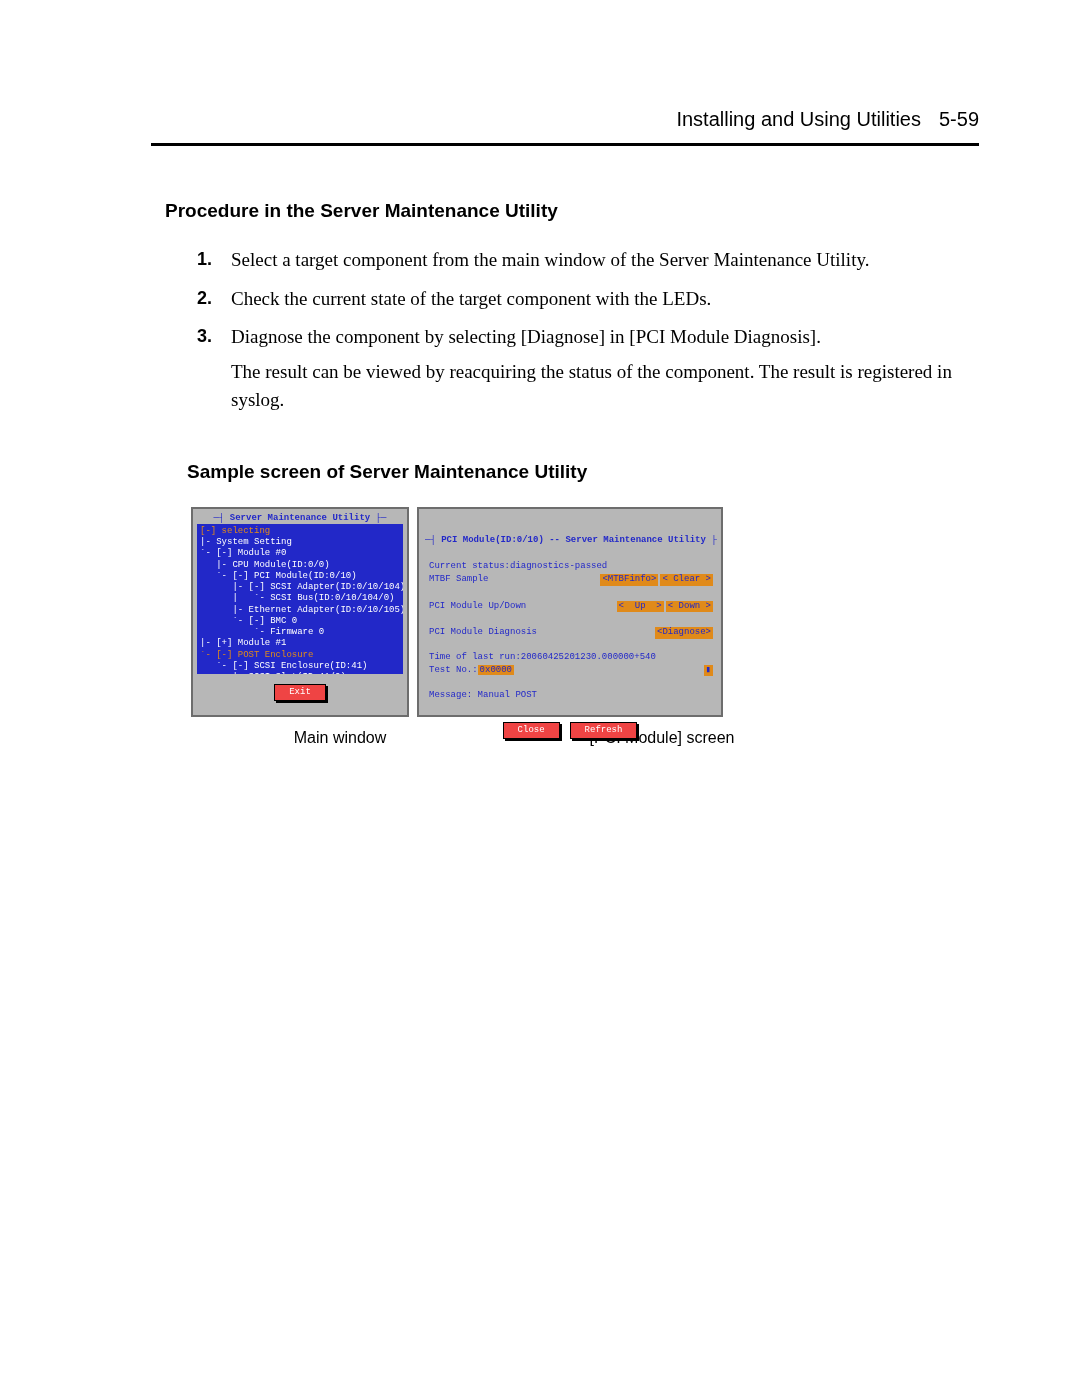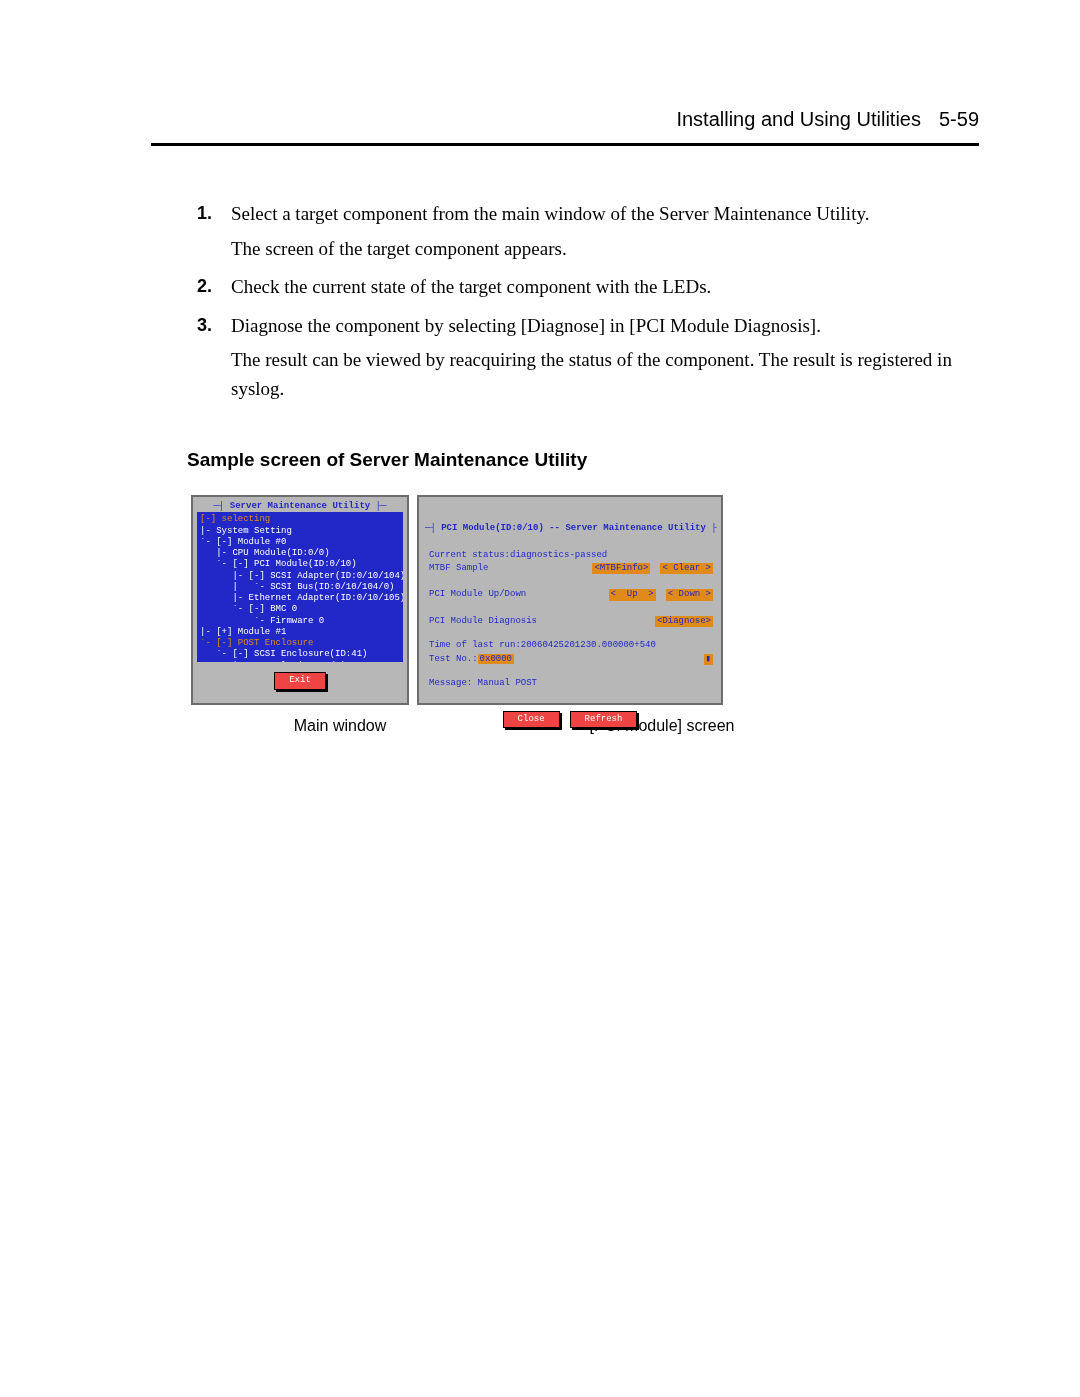--- a/index.html
+++ b/index.html
@@ -144,21 +144,21 @@
     background:#e08a1a;
     color:#2228c8;
     padding:0 2px;
   }
   .row {
     display:flex;
     justify-content:space-between;
     align-items:center;
     margin:2px 0;
   }
-  .tags { display:flex; gap:10px; }
+  .tags { display:flex; gap:2px; }
   .captions {
     display:flex;
     margin-left:40px;
     font-family: Arial, Helvetica, sans-serif;
     font-size:16px;
     margin-top:12px;
   }
   .captions .c1 { width:218px; text-align:center; padding-left:40px; }
   .captions .c2 { width:306px; text-align:center; padding-left:60px; }
 </style>
@@ -166,26 +166,26 @@
 <body>
 
 <div class="page">
   <div class="header-row">
     <span>Installing and Using Utilities</span>
     <span style="width:18px;display:inline-block"></span>
     <span>5-59</span>
   </div>
   <hr class="hr-thick">
 
+  <h3 class="section">Procedure in the Server Maintenance Utility</h3>
 
   <ol class="steps">
     <li>
       <span class="num">1.</span>
       <span>Select a target component from the main window of the Server Maintenance Utility.</span>
-      <span class="sub">The screen of the target component appears.</span>
     </li>
     <li>
       <span class="num">2.</span>
       <span>Check the current state of the target component with the LEDs.</span>
     </li>
     <li>
       <span class="num">3.</span>
       <span>Diagnose the component by selecting [Diagnose] in [PCI Module Diagnosis].</span>
       <span class="sub">The result can be viewed by reacquiring the status of the component. The result is registered in syslog.</span>
     </li>

